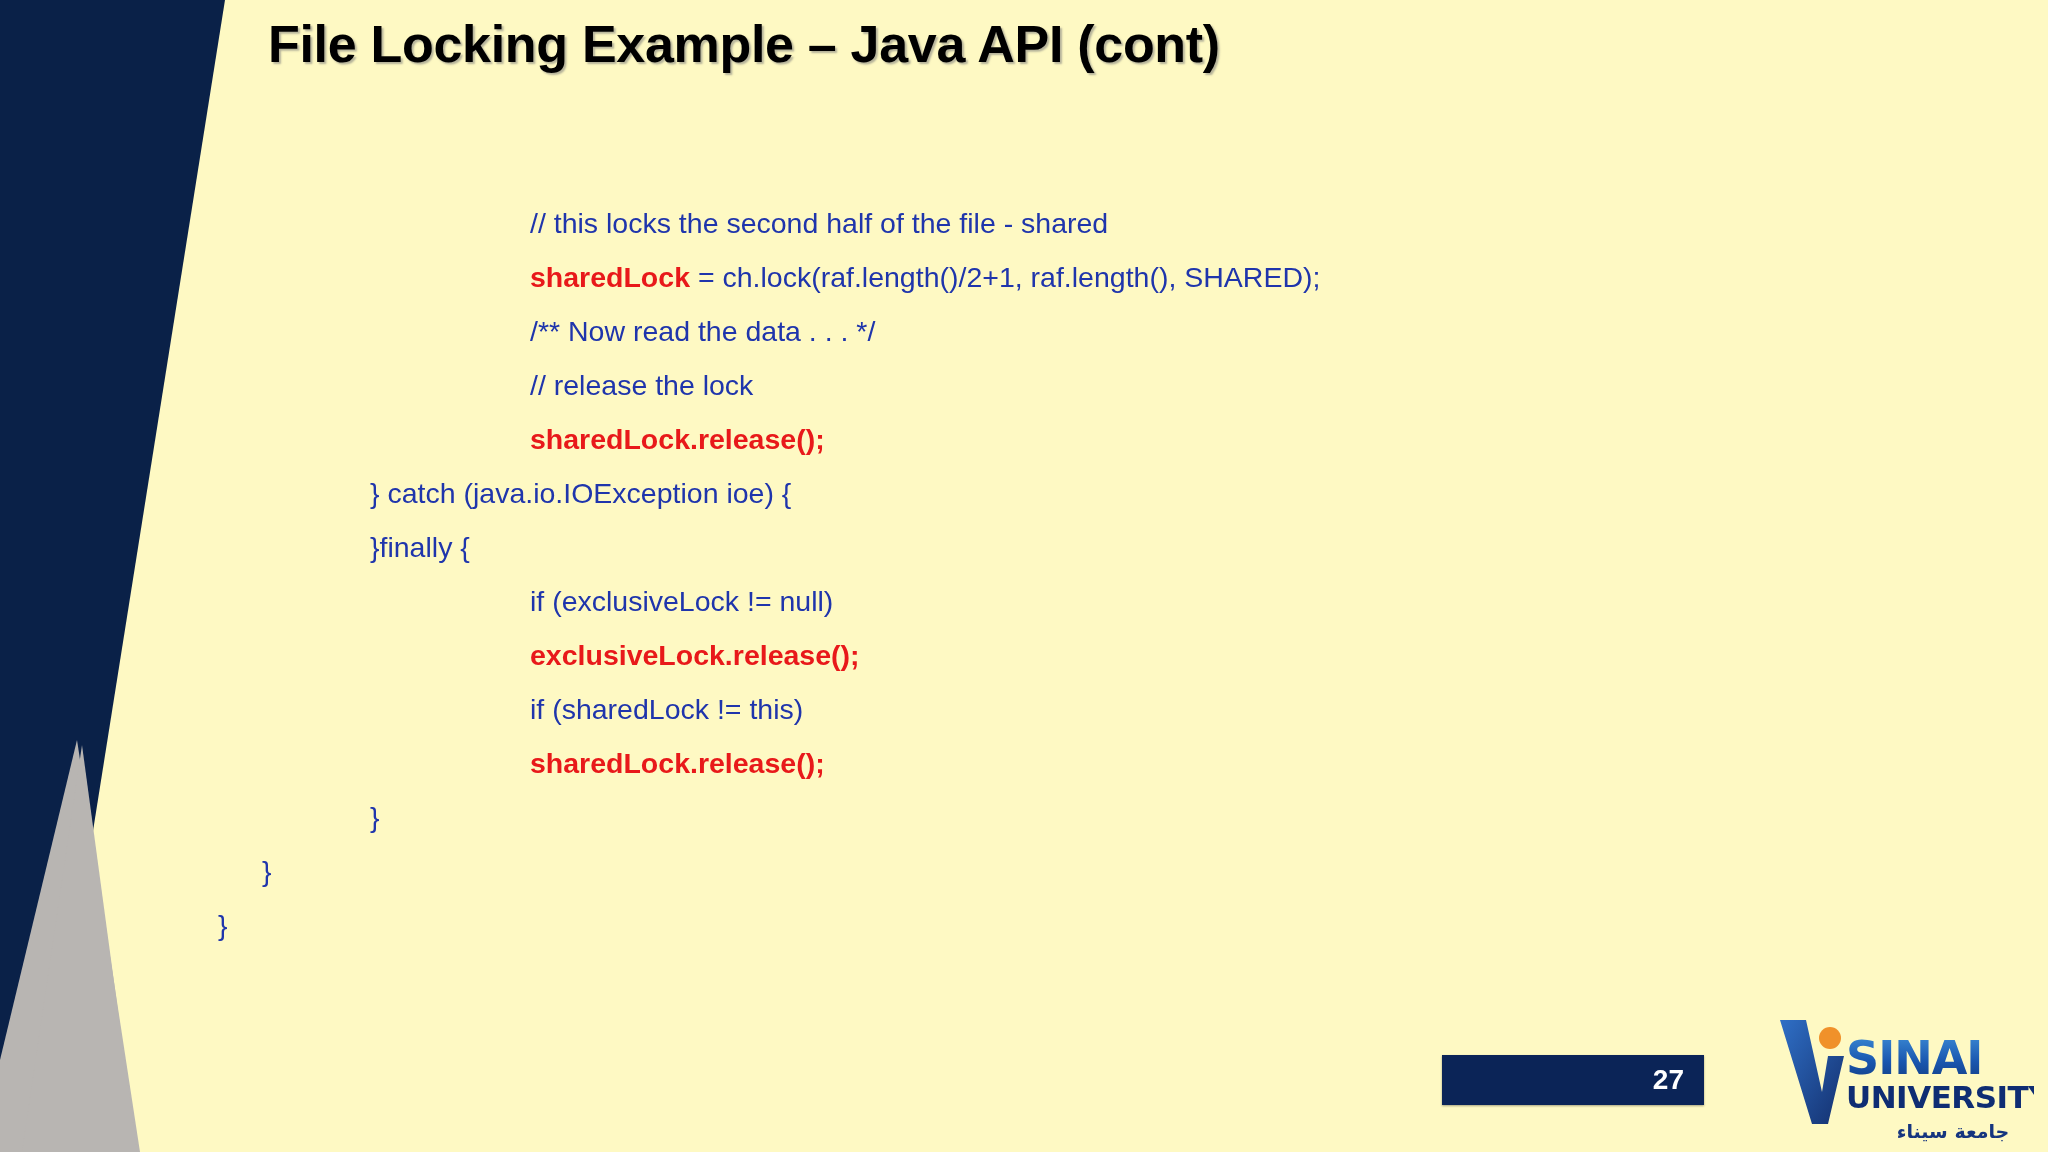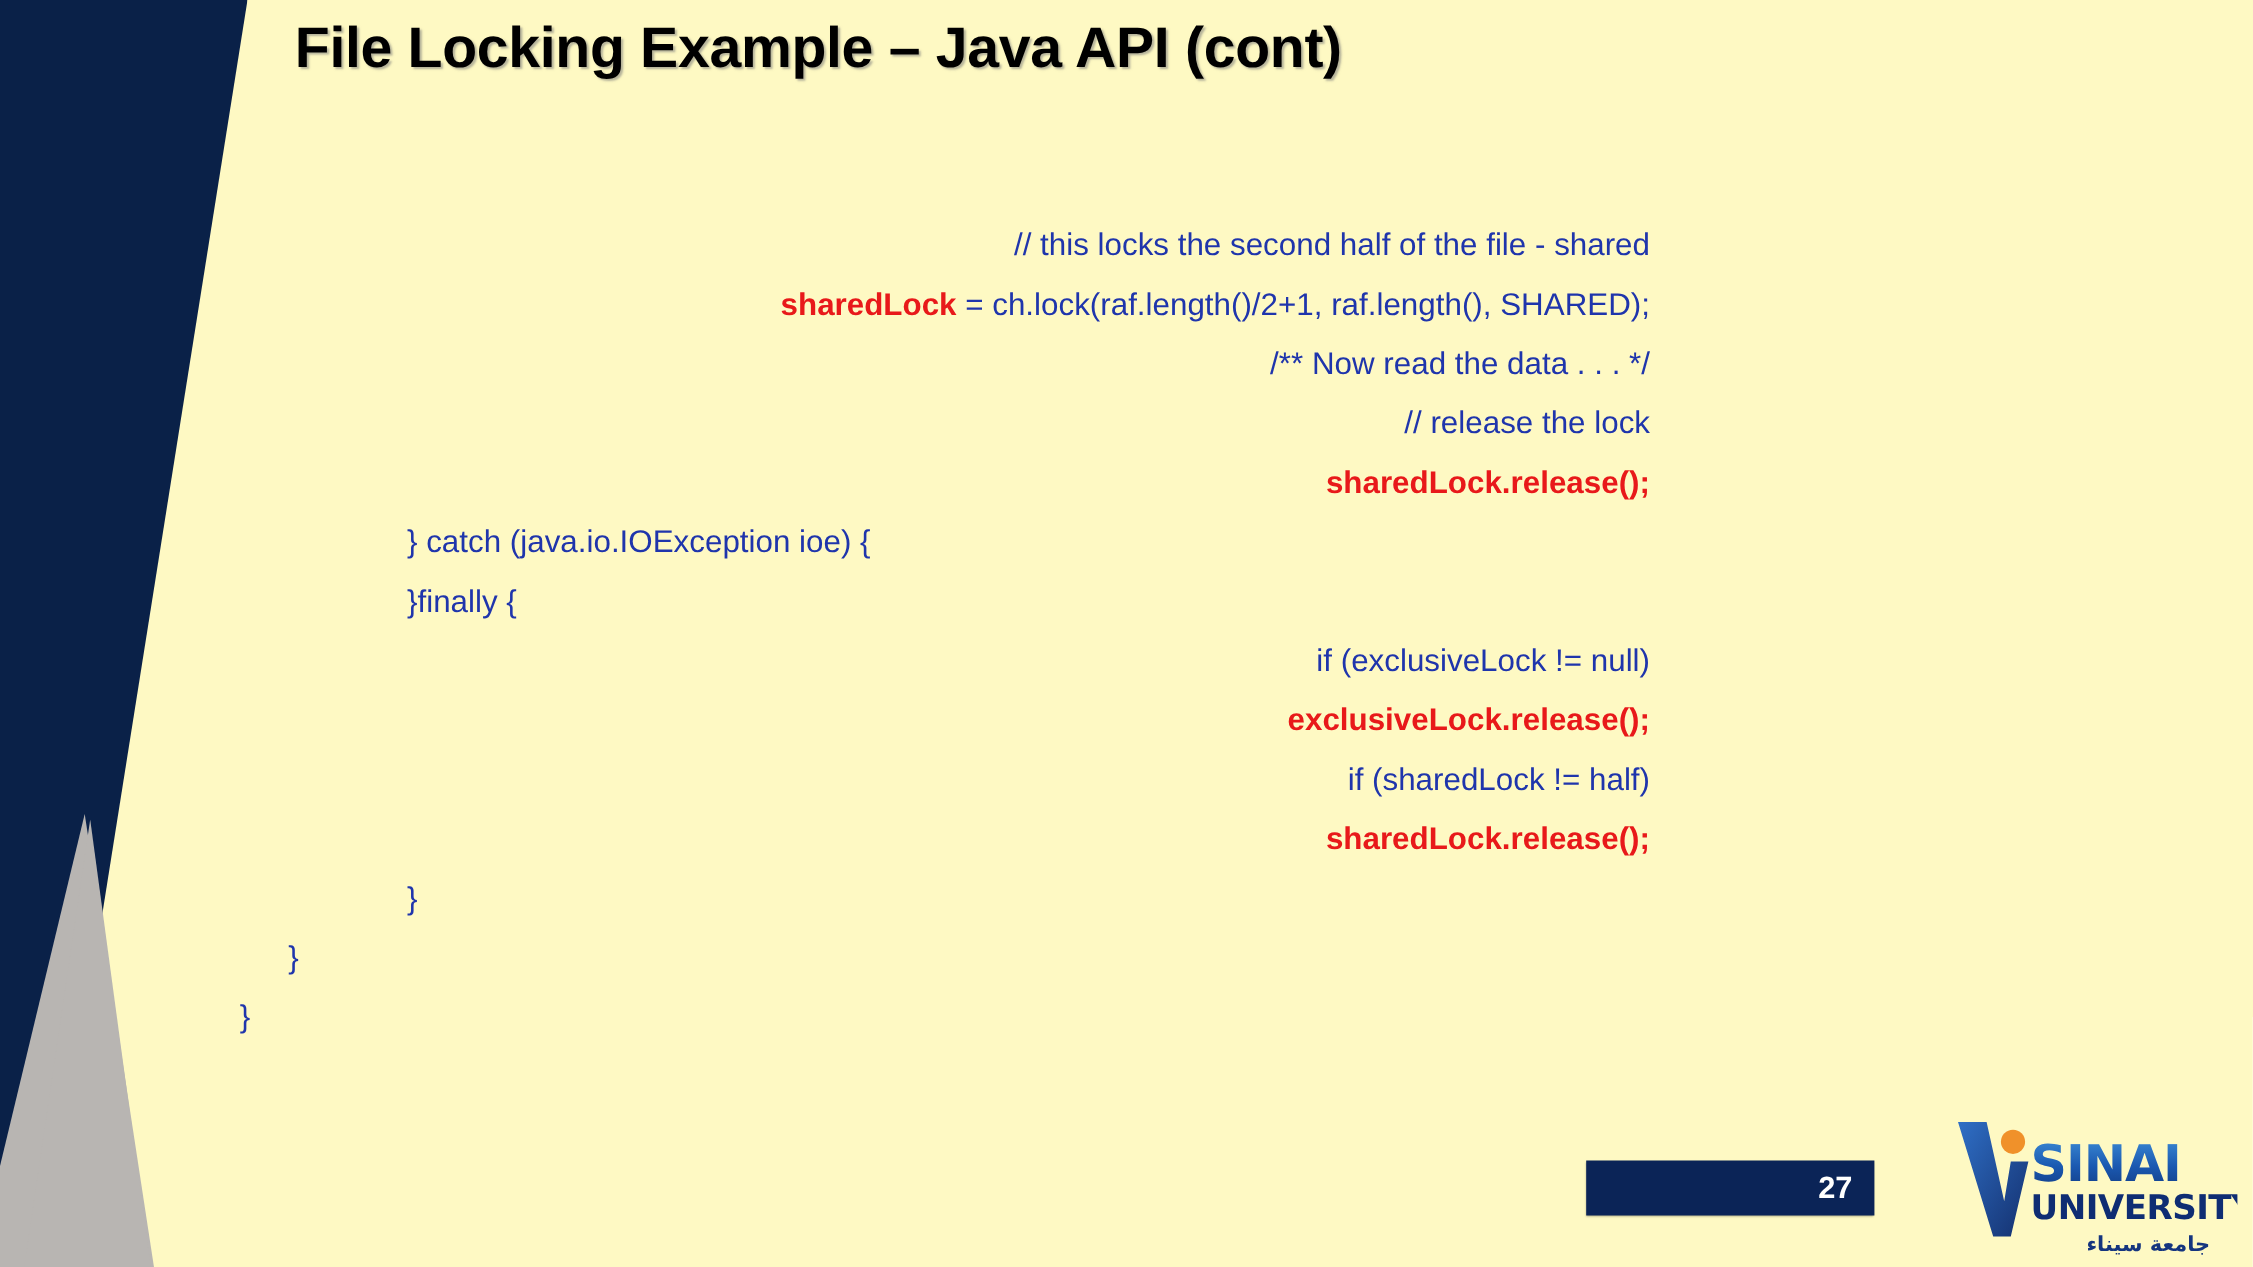--- a/index.html
+++ b/index.html
@@ -37,21 +37,21 @@
 
   
   .code{
     position:absolute;left:0;top:196px;width:1500px;
   }
   .code-line{
     height:54px;line-height:54px;
     font-size:28.5px;color:#1f35ac;white-space:pre;
   }
   .ind1{padding-left:370px;}
-  .ind2{padding-left:530px;text-align:right;}
+  .ind2{padding-left:530px;}
   .hl{color:#e8191a;font-weight:bold;}
   .allhl{color:#e8191a;font-weight:bold;}
 
   
   .page-badge{
     position:absolute;left:1442px;top:1055px;width:262px;height:50px;
     background:#0b2457;
     box-shadow:0 1px 2px rgba(0,0,0,0.35);
   }
   .page-num{
@@ -96,21 +96,21 @@
 
     <div class="code-line ind1"><span>} catch (java.io.IOException ioe) {</span></div>
 
 
     <div class="code-line ind1"><span>}finally {</span></div>
 
     <div class="code-line ind2"><span>if (exclusiveLock != null)</span></div>
 
     <div class="code-line ind2"><span class="allhl">exclusiveLock.release();</span></div>
 
-    <div class="code-line ind2"><span>if (sharedLock != half)</span></div>
+    <div class="code-line ind2"><span>if (sharedLock != this)</span></div>
 
     <div class="code-line ind2"><span class="allhl">sharedLock.release();</span></div>
 
     <div class="code-line ind1"><span>}</span></div>
 
     <div class="code-line" style="padding-left:262px;"><span>}</span></div>
 
     <div class="code-line" style="padding-left:218px;"><span>}</span></div>
 
   </div>

